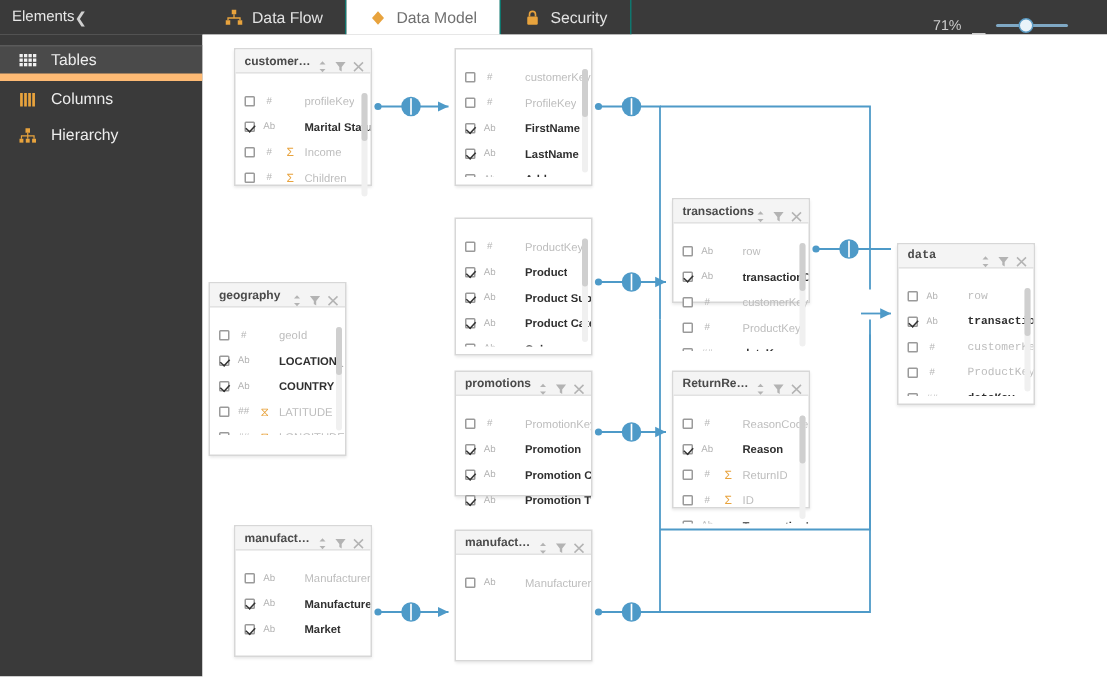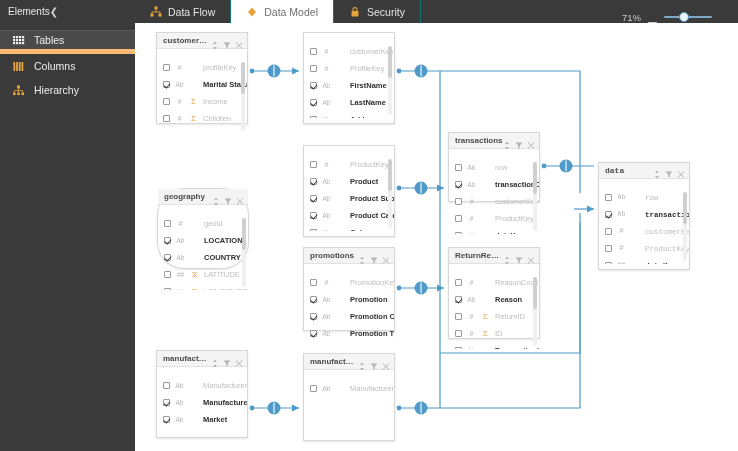--- a/index.html
+++ b/index.html
@@ -379,21 +379,21 @@
               <span class="cbx on"></span>
               <span class="tykind">Ab</span>
               <span class="agg"></span>
               <span class="rname">Color</span>
             </div>
             <div class="vscroll">
               <div class="thumb"></div>
             </div>
           </div>
         </div>
-        <div class="tcard" style="left: 22px; top: 165px; width: 92px; height: 81px; border-radius: 27px;">
+        <div class="tcard" style="left: 4px; top: 165px; width: 92px; height: 116px;">
           <div class="tcard-head">
             <div class="tcard-title">geography</div>
             <div class="tcard-ctrls">
               <span class="c"><svg viewBox="0 0 8 9" width="8" height="9">
                   <path d="M4 .8 L6 3 H2 Z" fill="#7f7f7f"></path>
                   <path d="M4 8.2 L6 6 H2 Z" fill="#7f7f7f"></path>
                 </svg></span>
               <span class="c"><svg viewBox="0 0 8 9" width="8" height="9">
                   <path d="M.6 1.4h6.8L4.8 4.6v3L3.2 6.6v-2z" fill="#7f7f7f"></path>
                 </svg></span>

